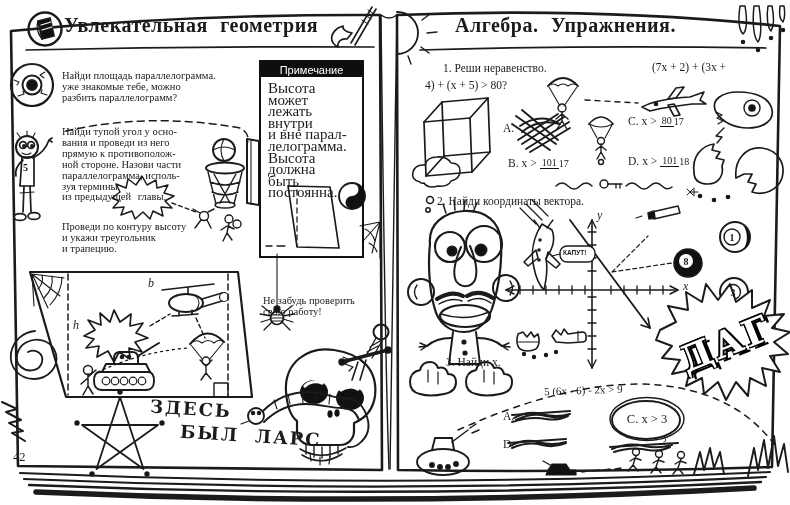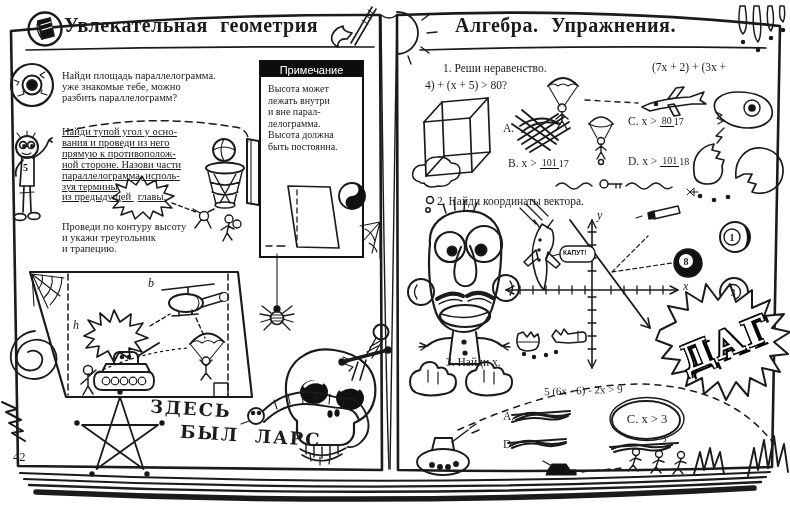--- a/index.html
+++ b/index.html
@@ -8,21 +8,21 @@
   #art{position:absolute;left:0;top:0;z-index:1;}
   .t{position:absolute;z-index:2;white-space:nowrap;}
   .title{font-size:20px;font-weight:bold;word-spacing:7px;letter-spacing:.5px;}
   .small{font-size:10.5px;line-height:10.9px;}
   .ex{font-size:11.5px;}
   .sans{font-family:"Liberation Sans",sans-serif;}
   .notebox{position:absolute;left:259px;top:60px;width:101px;height:194px;
            border:2px solid #111;z-index:2;background:transparent;}
   .notebox .hdr{background:#0d0d0d;color:#fff;font-size:11px;text-align:center;
                 padding:2px 0 1px;font-family:"Liberation Sans",sans-serif;}
-  .notebox .bd{padding:6px 9px 0 7px;font-size:10px;line-height:11.6px;}
+  .notebox .bd{padding:6px 9px 0 7px;font-size:15px;line-height:11.6px;}
   .opt{position:absolute;z-index:2;display:flex;align-items:center;gap:3px;font-size:11.5px;}
   .frac{display:inline-flex;flex-direction:row;align-items:center;
         font-size:10px;line-height:1.1;}
   .frac .num{border-bottom:1.2px solid #111;padding:0 2px;}
   .graffiti{font-family:"DejaVu Serif",serif;font-weight:bold;font-size:18px;
             letter-spacing:2px;transform:rotate(3.5deg);}
   .dag{font-family:"DejaVu Serif",serif;font-weight:bold;font-size:36px;letter-spacing:3px;
        color:#fff;transform:rotate(-22deg);
        text-shadow:-1.5px -1.5px 0 #000,1.5px -1.5px 0 #000,-1.5px 1.5px 0 #000,
                    1.5px 1.5px 0 #000,4px 4px 0 #000;}
@@ -417,21 +417,21 @@
 </svg>
 
 <div class="t title" style="left:64px;top:14px;">Увлекательная геометрия</div>
 
 <div class="t small" style="left:62px;top:51px;margin-top:20px;">
   <div>Найди площадь параллелограмма.</div>
   <div>уже знакомые тебе, можно</div>
   <div>разбить параллелограмм?</div>
 </div>
 
-<div class="t small" style="left:62px;top:127px;text-decoration:underline;">
+<div class="t small" style="left:62px;top:127px;">
   <div>Найди тупой угол у осно-</div>
   <div>вания и проведи из него</div>
   <div>прямую к противополож-</div>
   <div>ной стороне. Назови части</div>
   <div>параллелограмма, исполь-</div>
   <div>зуя термины</div>
   <div><span>из предыдущей</span>
        <span style="margin-left:4px;">главы.</span></div>
 </div>
 
@@ -446,20 +446,24 @@
   <div class="bd">
     <div>Высота может</div>
     <div>лежать внутри</div>
     <div>и вне парал-</div>
     <div>лелограмма.</div>
     <div>Высота должна</div>
     <div>быть постоянна.</div>
   </div>
 </div>
 
+<div class="t small" style="left:263px;top:296px;">
+  <div>Не забудь проверить</div>
+  <div>свою работу!</div>
+</div>
 
 <span class="t ital" style="left:148px;top:276px;">b</span>
 <span class="t ital" style="left:73px;top:318px;">h</span>
 <span class="t" style="left:23px;top:162px;font-size:10px;font-weight:bold;">5</span>
 
 <span class="t graffiti" style="left:150px;top:398px;">ЗДЕСЬ</span>
 <span class="t graffiti" style="left:180px;top:425px;word-spacing:8px;">БЫЛ ЛАРС</span>
 <span class="t pageno" style="left:13px;top:450px;">42</span>
 
 <div class="t title" style="left:455px;top:14px;">Алгебра. Упражнения.</div>

